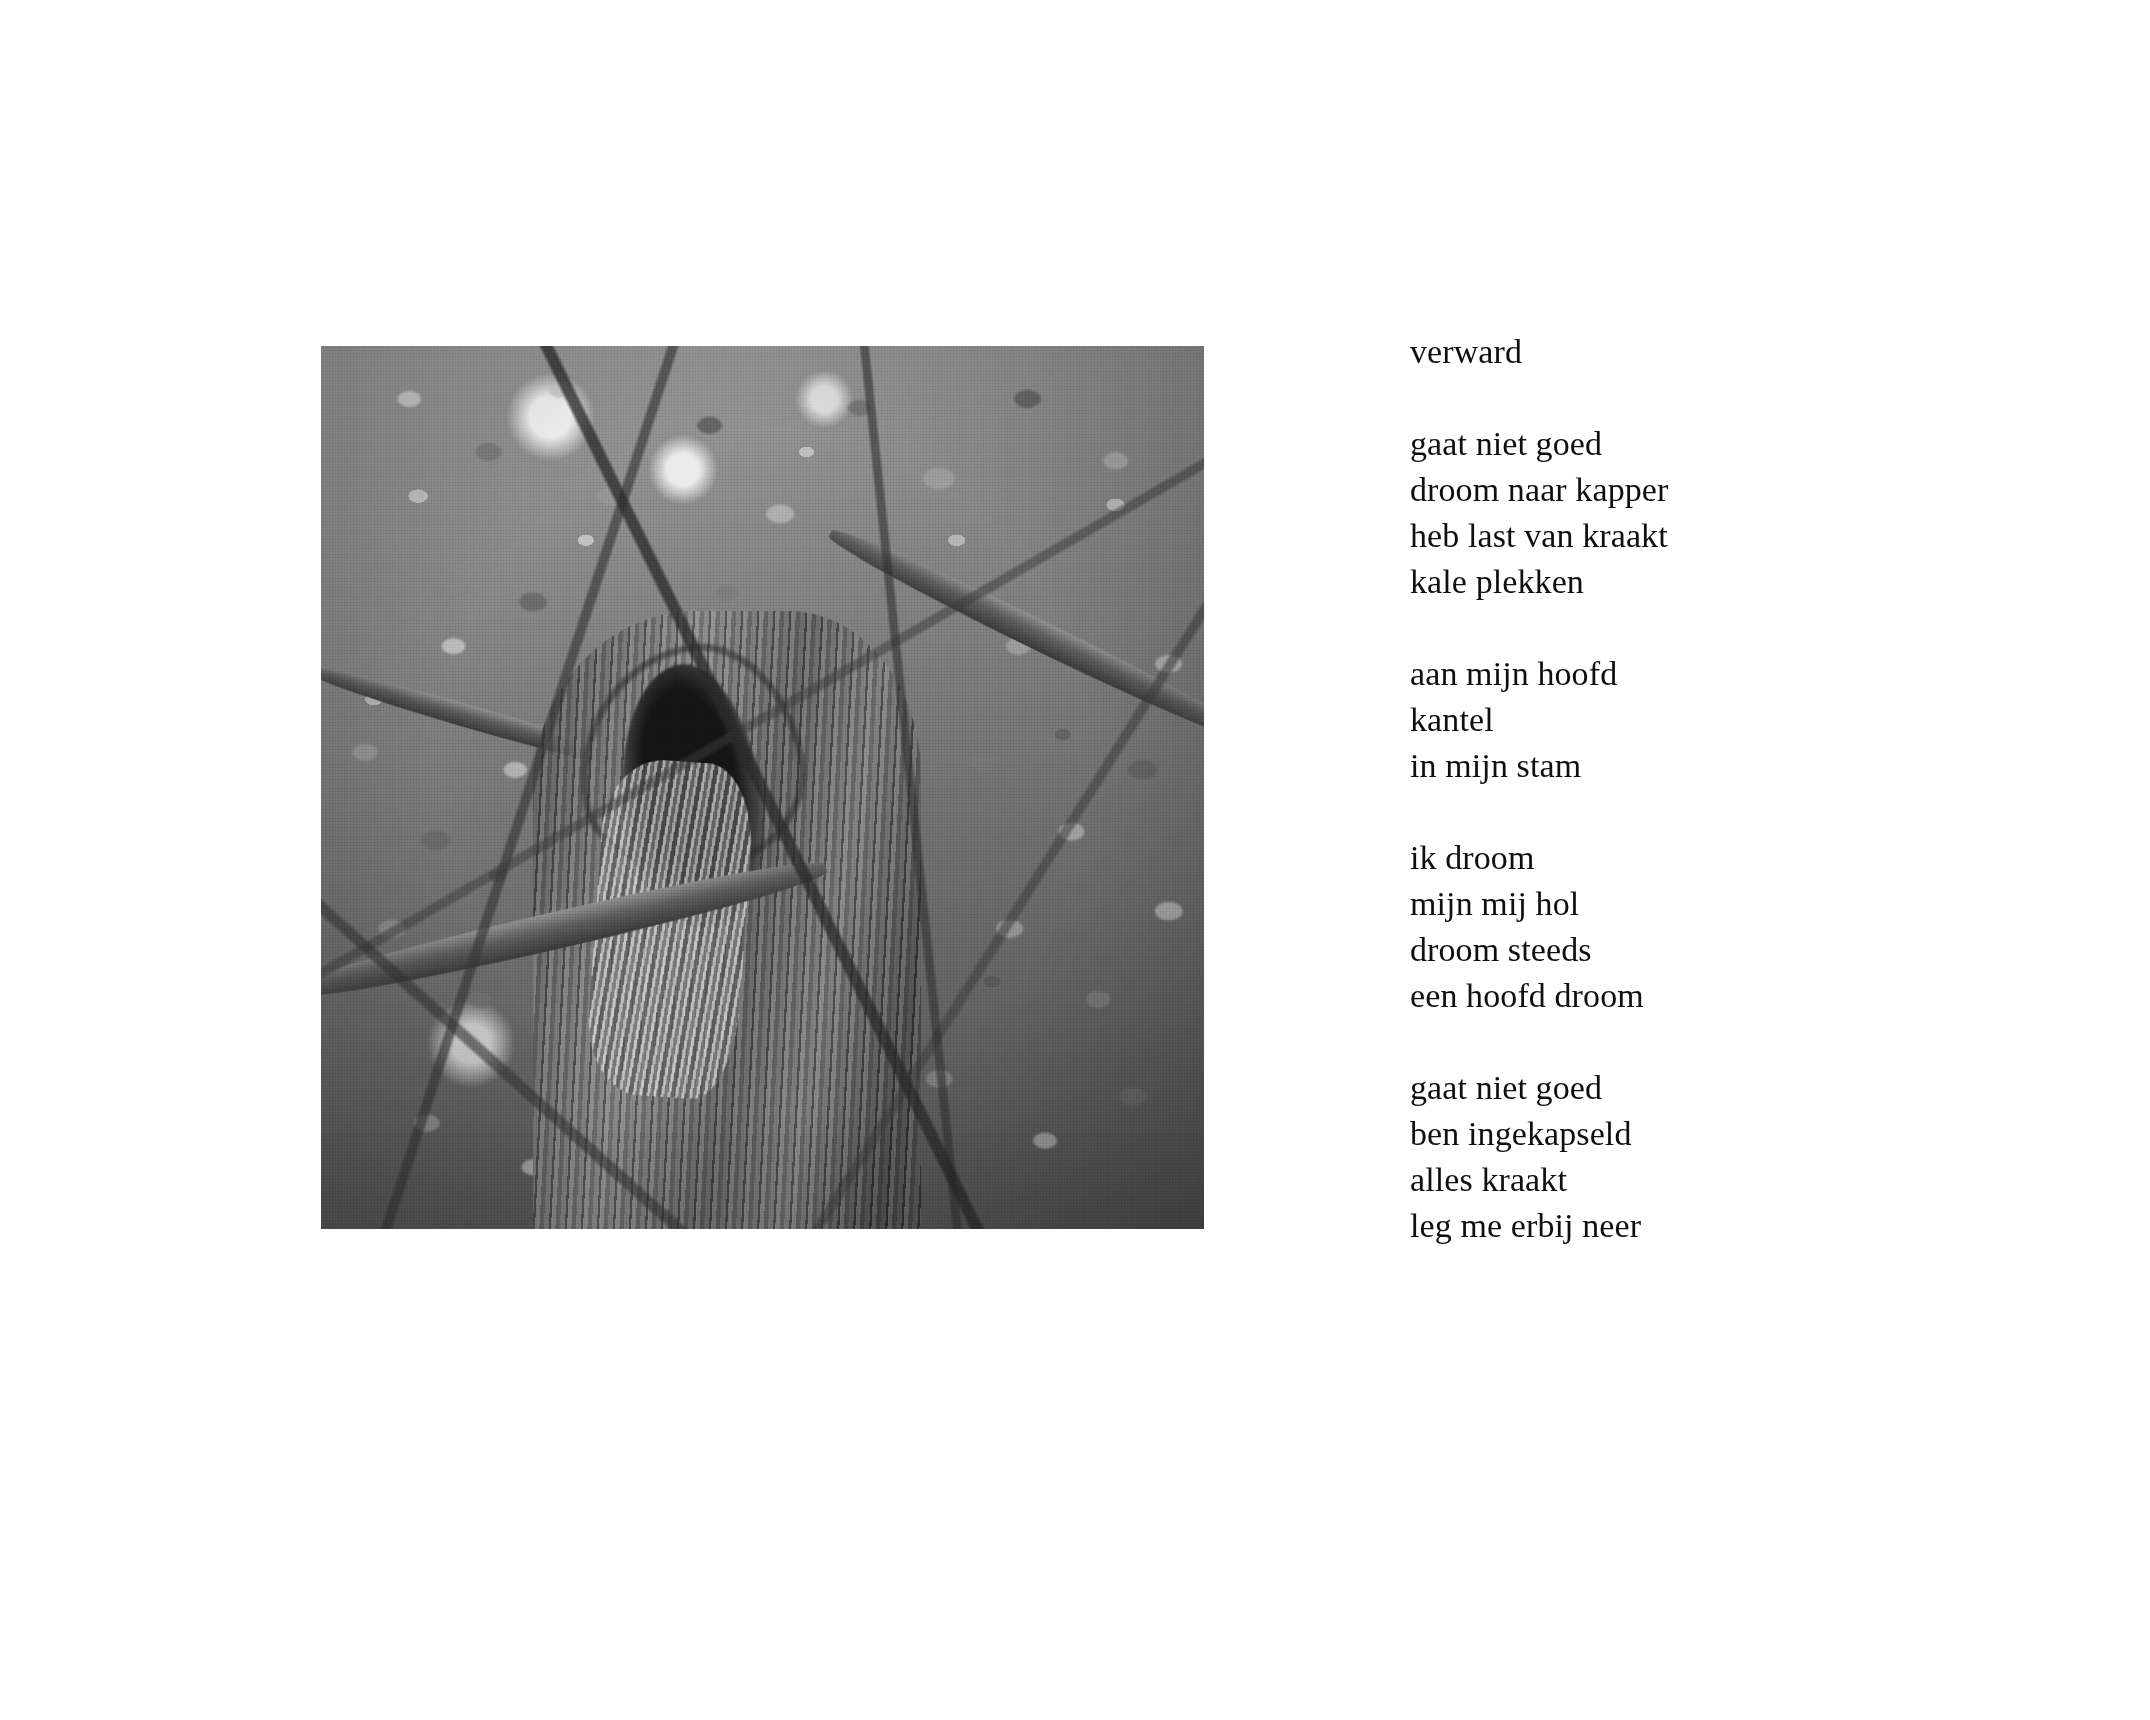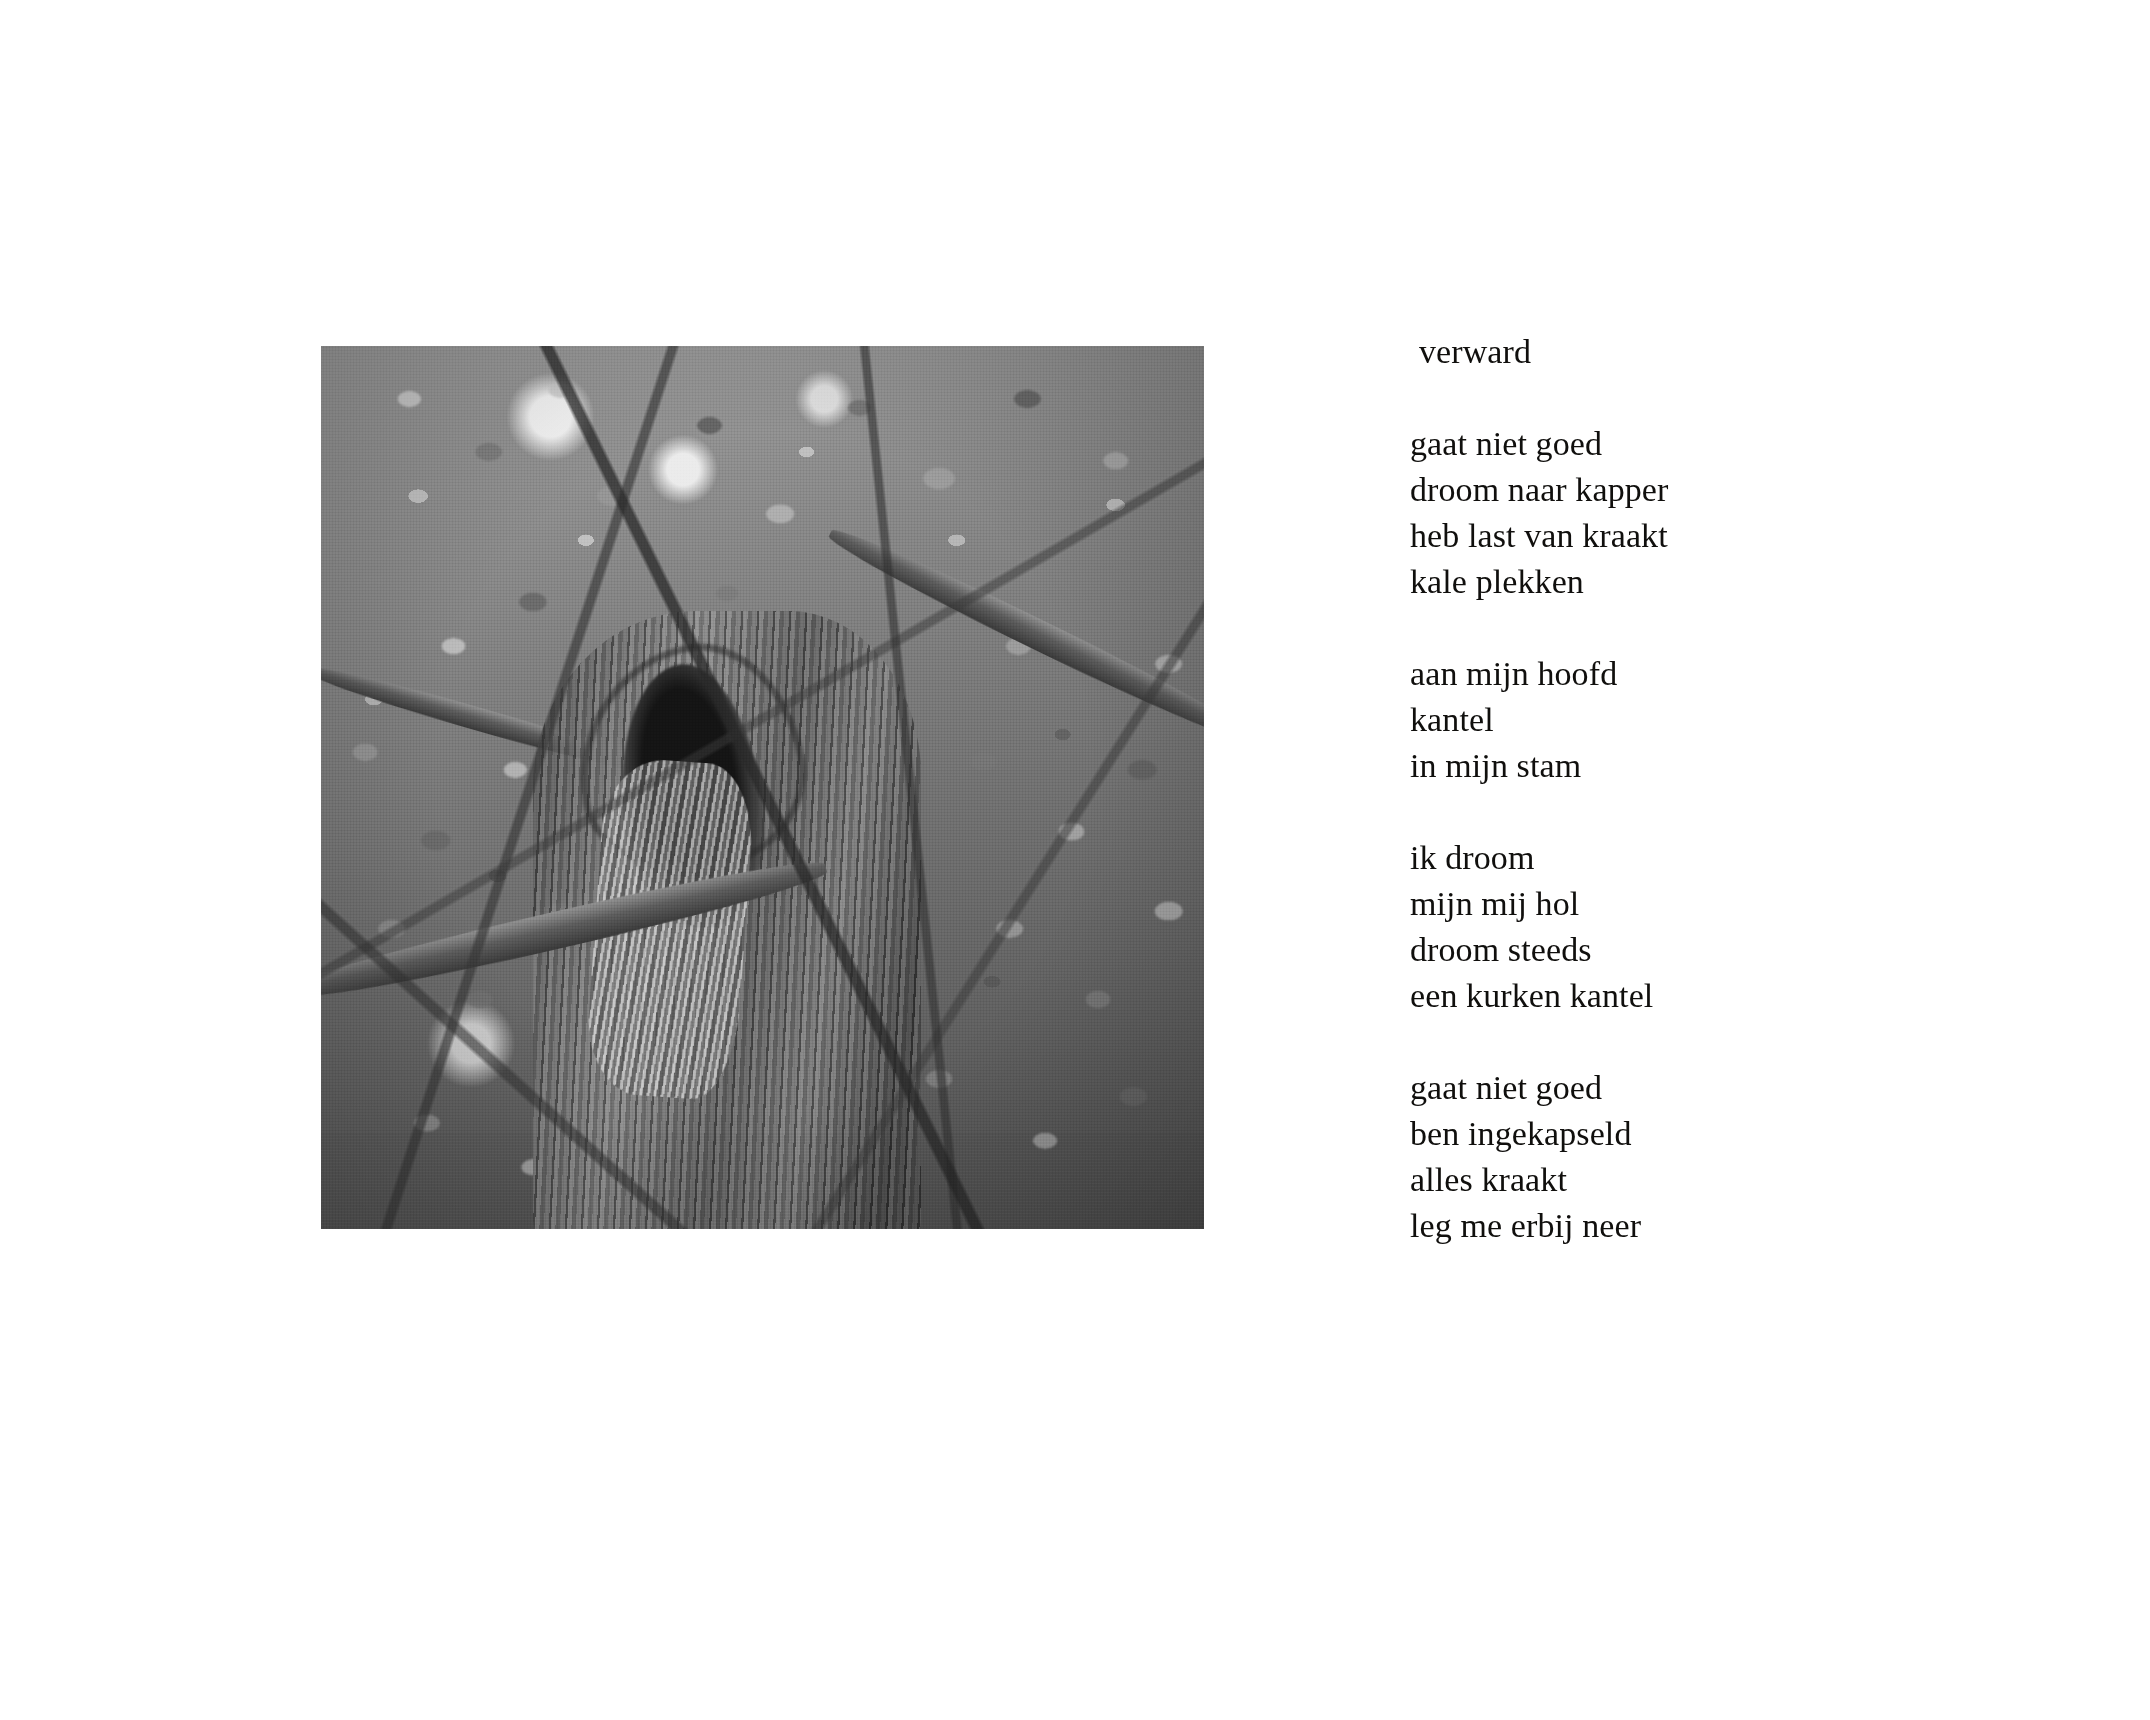--- a/index.html
+++ b/index.html
@@ -231,21 +231,21 @@
     left: 1410px;
     top: 329px;
     width: 641px;
     font-family: "Liberation Serif", serif;
     font-size: 34px;
     line-height: 46px;
     color: #100f0d;
     letter-spacing: 0.1px;
   }
   .poem-title {
-    margin: 0 0 46px 9px;
+    margin: 0 0 46px 0;
     font-size: 34px;
     font-weight: normal;
     line-height: 46px;
   }
   .stanza {
     margin: 0 0 46px 0;
   }
   .stanza:last-child { margin-bottom: 0; }
   .line { white-space: pre; }
 </style>
@@ -286,21 +286,21 @@
     <div class="stanza">
       <div class="line">aan mijn hoofd</div>
       <div class="line">kantel</div>
       <div class="line">in mijn stam</div>
     </div>
 
     <div class="stanza">
       <div class="line">ik droom</div>
       <div class="line">mijn mij hol</div>
       <div class="line">droom steeds</div>
-      <div class="line">een kurken kantel</div>
+      <div class="line">een hoofd droom</div>
     </div>
 
     <div class="stanza">
       <div class="line">gaat niet goed</div>
       <div class="line">ben ingekapseld</div>
       <div class="line">alles kraakt</div>
       <div class="line">leg me erbij neer</div>
     </div>
   </div>
 

